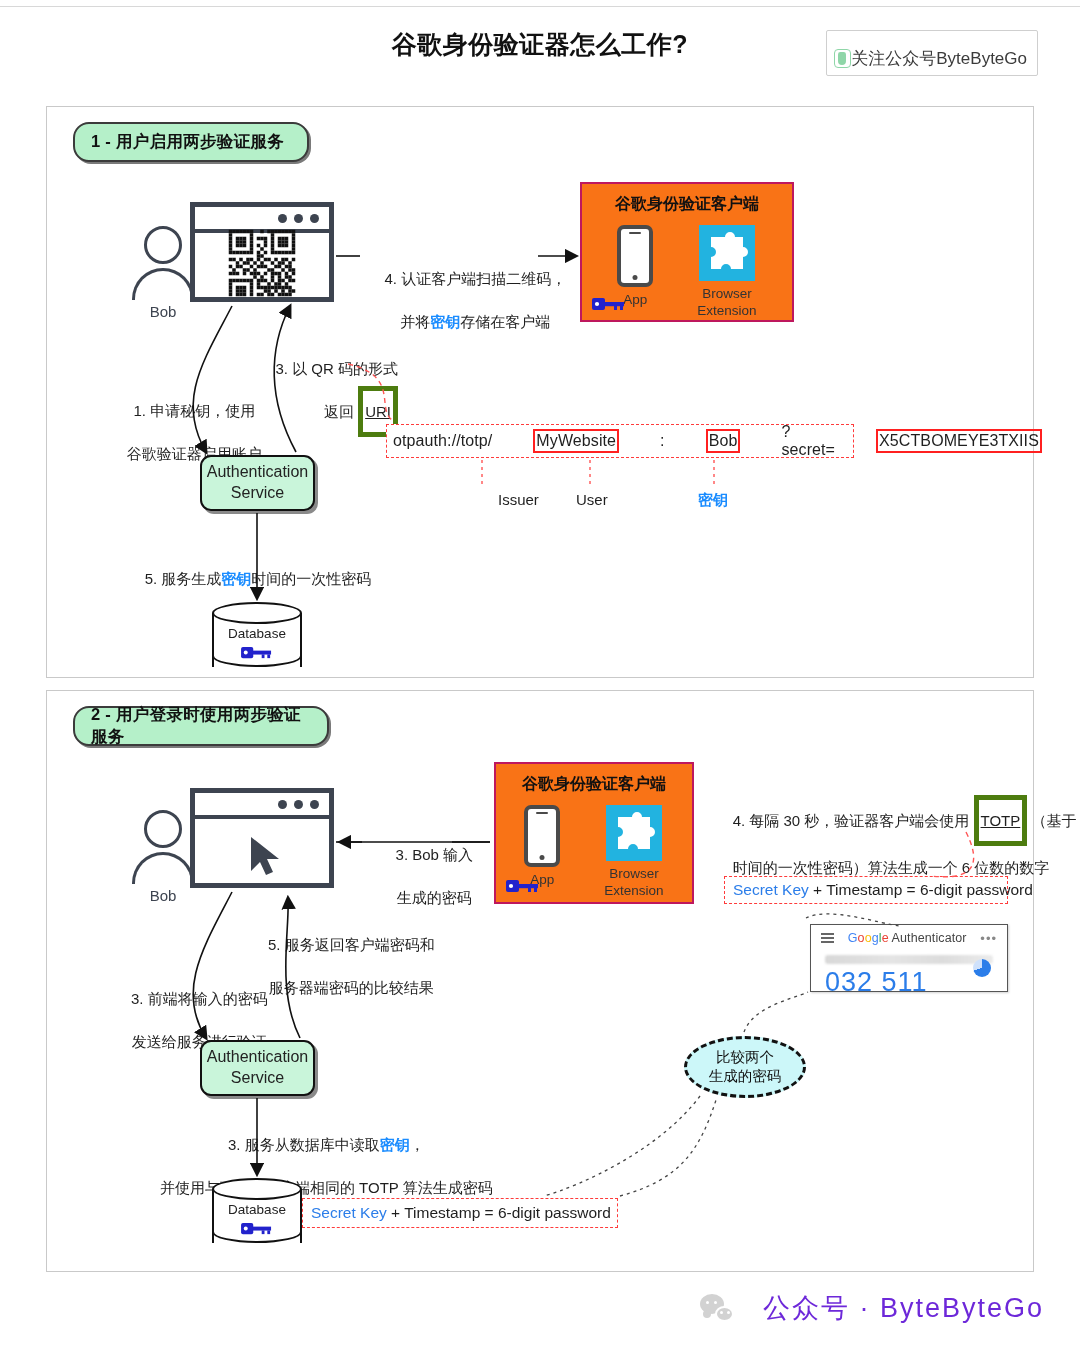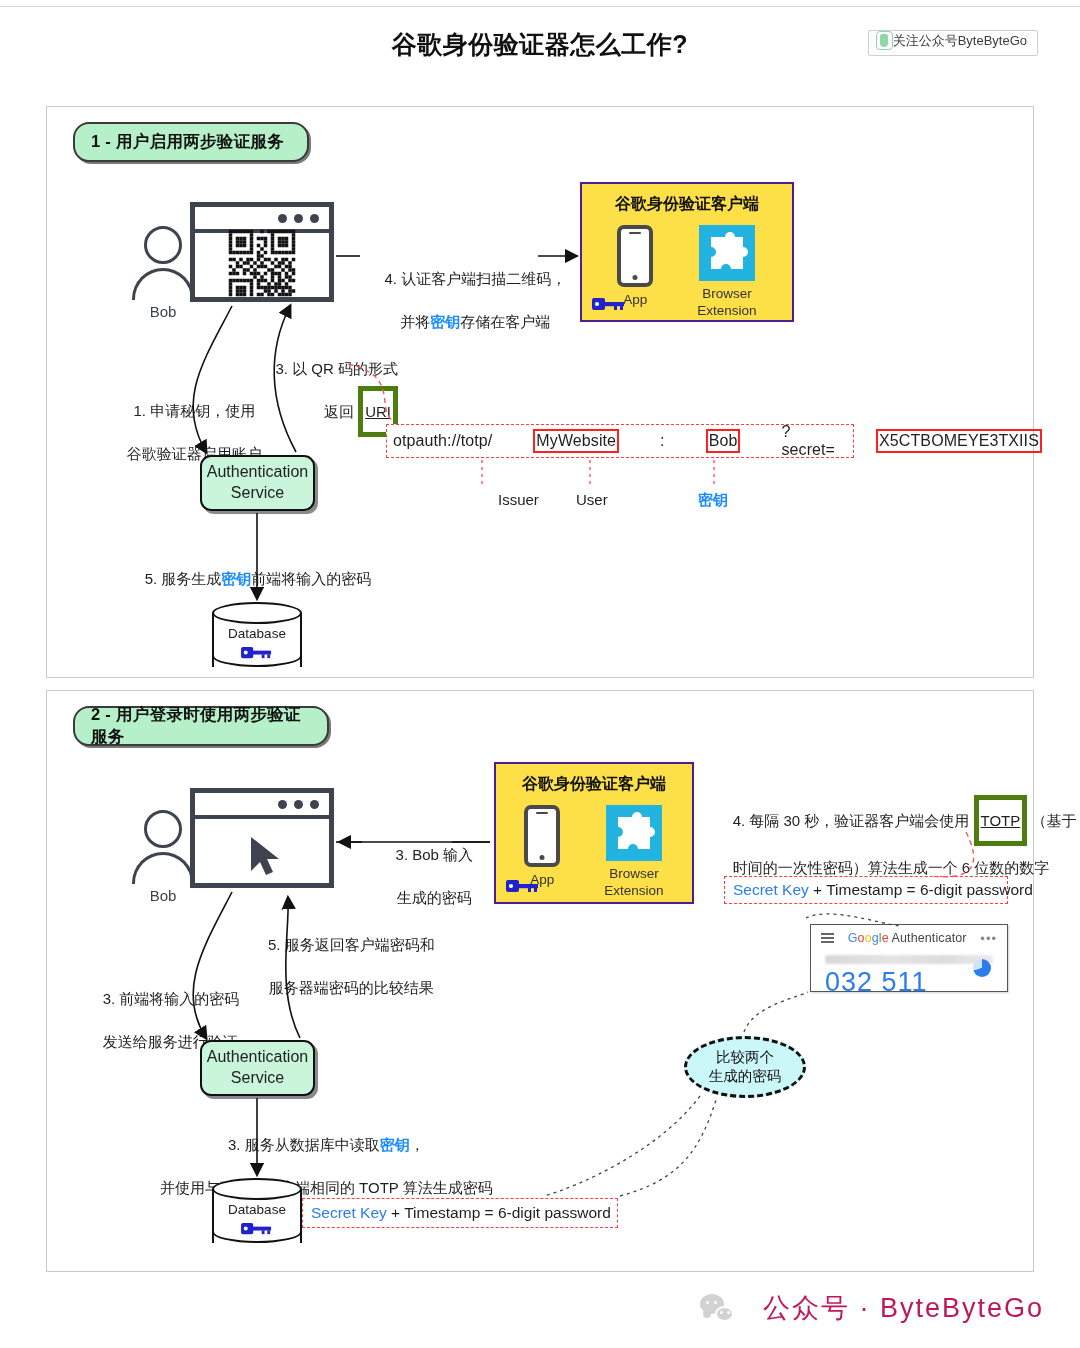--- a/index.html
+++ b/index.html
@@ -17,22 +17,22 @@
   
   .top-rule { position:absolute; left:0; top:6px; width:1080px; height:1px; background:#d8d8d8; }
   .title {
     position:absolute; left:0; top:28px; width:1080px;
     text-align:center; font-size:25px; font-weight:bold; letter-spacing:.5px;
     color:#111;
   }
   .wechat-badge {
     position:absolute; right:42px; top:30px;
     border:1px solid #cfcfcf; background:#fff;
-    padding:0 10px 5px 7px; display:flex; align-items:center; 
-    font-size:13px; color:#3b3b3b; border-radius:2px;
+    padding:16px 10px 5px 7px; display:flex; align-items:center; 
+    font-size:17px; color:#3b3b3b; border-radius:2px;
   }
   .wechat-badge .ch-icon {
     width:17px; height:19px; border:1.6px solid #8fd6a8; border-radius:4px;
     position:relative; background:#fff; flex:0 0 auto;
   }
   .wechat-badge .ch-icon::after{
     content:""; position:absolute; left:3px; top:2px; width:8px; height:13px;
     background:#8fd6a8; border-radius:3px 3px 5px 5px;
   }
 
@@ -86,21 +86,21 @@
   .qr { position:absolute; left:50%; top:50%; transform:translate(-50%,-50%); }
   .qr .row { display:flex; }
   .qr .cell { width:7px; height:7px; }
   .qr .on { background:#111; }
 
   
   .cursor { position:absolute; left:52px; top:16px; }
 
   
   .client-box {
-    position:absolute; background:#fde047; border:2px solid #4c1d95;
+    position:absolute; background:#f97316; border:2px solid #be185d;
   }
   .client-box .cb-title {
     text-align:center; font-size:16px; font-weight:bold; color:#111; margin-top:10px;
   }
   .client-box .cb-items { display:flex; justify-content:center; gap:44px; margin-top:10px; }
   .client-box .cb-item { text-align:center; font-size:13.5px; color:#333; line-height:1.25; }
   .phone {
     width:36px; height:62px; border:4px solid #4a4a4a; border-radius:7px;
     background:#fff; margin:0 auto 5px; position:relative;
   }
@@ -173,21 +173,21 @@
     display:flex; align-items:center; justify-content:center; text-align:center;
     font-size:14.5px; line-height:1.3; color:#111;
   }
 
   
   svg.overlay { position:absolute; left:0; top:0; width:1080px; height:1348px; pointer-events:none; }
 
   
   .watermark {
     position:absolute; right:36px; bottom:22px; display:flex; align-items:center; gap:29px;
-    color:#be185d; font-size:27px; letter-spacing:2px;
+    color:#6d28d9; font-size:27px; letter-spacing:2px;
   }
   .wm-icon { width:34px; height:28px; position:relative; flex:0 0 auto; }
   .wm-icon .b1 { position:absolute; left:0; top:0; width:24px; height:20px; border-radius:50%; background:#d2d2d2; }
   .wm-icon .b1::after{content:"";position:absolute;left:3px;bottom:-4px;width:8px;height:8px;background:#d2d2d2;border-radius:50% 0 50% 50%;}
   .wm-icon .b2 { position:absolute; right:0; bottom:0; width:19px; height:16px; border-radius:50%; background:#d2d2d2; border:2px solid #fff; }
   .wm-icon .d { position:absolute; width:3px; height:3px; background:#fff; border-radius:50%; }
 </style>
 </head>
 <body>
 
@@ -662,21 +662,21 @@
   </div>
 
   <div class="svc-box" style="left:200px; top:455px; width:115px; height:56px;">
     <div>
       <span>Authentication</span><br>
       <span>Service</span>
     </div>
   </div>
 
   <div class="txt" style="left:128px; top:546px;">
-    <span>5. 服务生成</span><span class="blue">密钥</span><span>前端将输入的密码</span>
+    <span>5. 服务生成</span><span class="blue">密钥</span><span>时间的一次性密码</span>
   </div>
 
   <div class="db" style="left:212px; top:602px;">
     <div class="body"></div>
     <div class="bottom"></div>
     <div class="top"></div>
     <div class="label">Database</div>
     <svg class="dbkey" width="32" height="15" viewBox="0 0 34 16">
       <rect x="0" y="2" width="13" height="12" rx="2" fill="#2222cc"></rect>
       <circle cx="5" cy="8" r="2.1" fill="#fff"></circle>
@@ -772,21 +772,21 @@
     <div class="ga-blur"></div>
     <div class="ga-code">032 511</div>
     <div class="ga-timer"></div>
   </div>
 
   <div class="txt" style="left:228px; top:912px; width:230px; text-align:center;">
     <span>5. 服务返回客户端密码和</span><br>
     <span>服务器端密码的比较结果</span>
   </div>
 
-  <div class="txt" style="left:86px; top:966px; width:210px; text-align:left;">
+  <div class="txt" style="left:86px; top:966px; width:210px; text-align:center;">
     <span>3. 前端将输入的密码</span><br>
     <span>发送给服务进行验证</span>
   </div>
 
   <div class="svc-box" style="left:200px; top:1040px; width:115px; height:56px;">
     <div>
       <span>Authentication</span><br>
       <span>Service</span>
     </div>
   </div>

